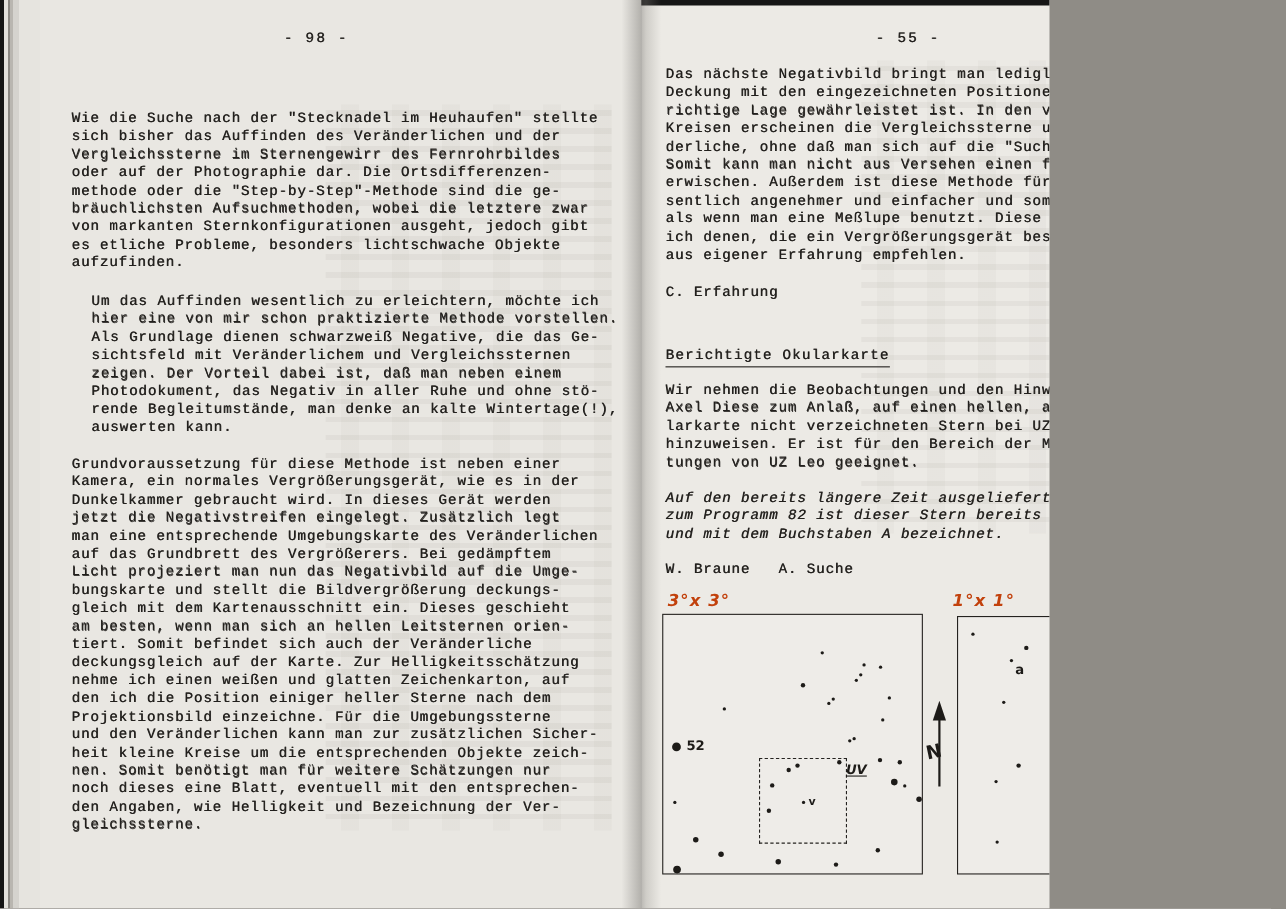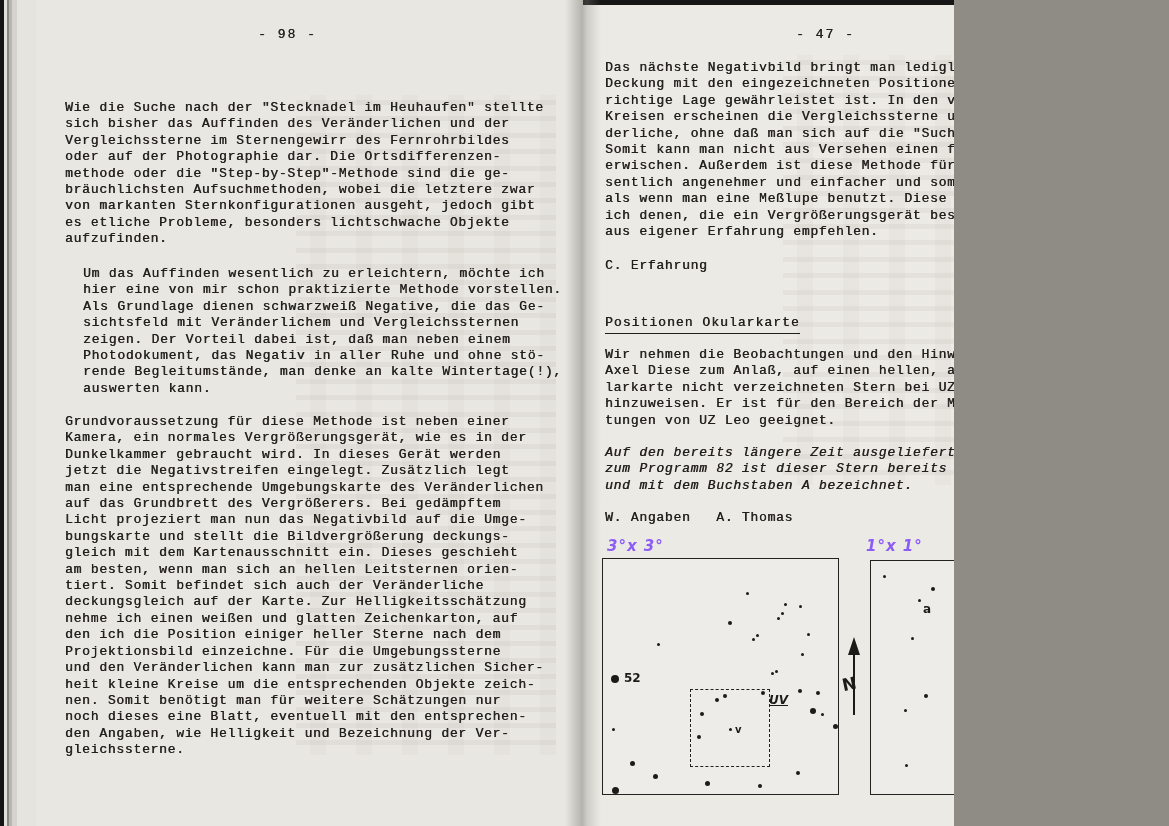--- a/index.html
+++ b/index.html
@@ -15,21 +15,21 @@
   .top-strip{position:absolute;left:0;top:0;width:100%;height:5px;background:#161616;}
   .mono-block{position:absolute;white-space:pre-wrap;font-size:13px;line-height:16.4px;
               letter-spacing:0.75px;color:#211f1c;
               text-shadow:0.45px 0.2px 0.3px rgba(33,31,28,0.85);}
   .pagenum{letter-spacing:2px;}
   .headline{letter-spacing:1.05px;padding-bottom:2px;border-bottom:1.6px solid #211f1c;}
   .section-head{letter-spacing:1.05px;padding-bottom:2px;border-bottom:1.6px solid #211f1c;}
   .figure-title{position:absolute;font-family:"DejaVu Sans","Liberation Sans",sans-serif;
                 font-size:30px;letter-spacing:3px;color:#26241f;text-shadow:0.4px 0 0 #26241f;}
   .deg-label{position:absolute;font-family:"DejaVu Sans","Liberation Sans",sans-serif;
-             font-style:italic;font-weight:bold;font-size:15px;letter-spacing:1px;color:#8b5cf6;}
+             font-style:italic;font-weight:bold;font-size:15px;letter-spacing:1px;color:#c2410c;}
   .chart-box{position:absolute;border:1.6px solid #24221f;background:rgba(255,255,255,0.12);}
   .star{position:absolute;background:#1d1b18;border-radius:50%;}
   .star-label{position:absolute;font-family:"DejaVu Sans","Liberation Sans",sans-serif;
               font-size:11px;font-weight:bold;color:#1d1b18;line-height:1;}
   .dashed-box{position:absolute;border:1.7px dashed #24221f;}
   .n-arrow{position:absolute;width:26px;height:84px;}
   .n-arrow svg{display:block;}
   .n-label{position:absolute;left:1px;top:38px;font-family:"DejaVu Sans","Liberation Sans",sans-serif;
            font-size:17px;font-weight:bold;color:#1d1b18;transform:rotate(-12deg);}
   .ghost{position:absolute;pointer-events:none;filter:blur(0.7px);opacity:.5;
@@ -81,43 +81,43 @@
 heit kleine Kreise um die entsprechenden Objekte zeich-
 nen. Somit benötigt man für weitere Schätzungen nur
 noch dieses eine Blatt, eventuell mit den entsprechen-
 den Angaben, wie Helligkeit und Bezeichnung der Ver-
 gleichssterne.</div>
   </div>
 
   <div class="page page-right">
     <div class="top-strip"></div>
     <div class="ghost" style="left:200px;top:55px;width:370px;height:430px;"></div>
-    <div class="mono-block pagenum" style="left:213px;top:27px;">- 47 -</div>
+    <div class="mono-block pagenum" style="left:213px;top:27px;">- 55 -</div>
     <div class="mono-block" style="left:22px;top:60px;width:520px;">Das nächste Negativbild bringt man lediglich noch zur
 Deckung mit den eingezeichneten Positionen, damit die
 richtige Lage gewährleistet ist. In den vorgezeichneten
 Kreisen erscheinen die Vergleichssterne und der Verän-
 derliche, ohne daß man sich auf die "Suche" begeben muß.
 Somit kann man nicht aus Versehen einen falschen Stern
 erwischen. Außerdem ist diese Methode für das Auge we-
 sentlich angenehmer und einfacher und somit genauer,
 als wenn man eine Meßlupe benutzt. Diese Methode kann
 ich denen, die ein Vergrößerungsgerät besitzen, bestens
 aus eigener Erfahrung empfehlen.</div>
     <div class="mono-block" style="left:22px;top:258px;">C. Erfahrung</div>
-    <div class="mono-block section-head" style="left:22px;top:315px;">Positionen Okularkarte</div>
+    <div class="mono-block section-head" style="left:22px;top:315px;">Berichtigte Okularkarte</div>
     <div class="mono-block" style="left:22px;top:347px;width:520px;">Wir nehmen die Beobachtungen und den Hinweis von Herrn
 Axel Diese zum Anlaß, auf einen hellen, auf der Oku-
 larkarte nicht verzeichneten Stern bei UZ Leo allgemein
 hinzuweisen. Er ist für den Bereich der Maximumsbeobach-
 tungen von UZ Leo geeignet.</div>
     <div class="mono-block" style="left:22px;top:445px;width:520px;font-style:italic;">Auf den bereits längere Zeit ausgelieferten BAV-Karten
 zum Programm 82 ist dieser Stern bereits eingezeichnet
 und mit dem Buchstaben A bezeichnet.</div>
-    <div class="mono-block" style="left:22px;top:510px;">W. Angaben   A. Thomas</div>
+    <div class="mono-block" style="left:22px;top:510px;">W. Braune   A. Suche</div>
 
     <div class="figure-title" style="left:408px;top:498px;font-style:italic;">UZ Leo</div>
 
     <div class="deg-label" style="left:24px;top:537px;">3°x 3°</div>
     <div class="deg-label" style="left:283px;top:537px;">1°x 1°</div>
 
     <div class="chart-box" style="left:19px;top:558px;width:235px;height:235px;">
         <div class="star" style="left: 142.5px; top: 32.5px; width: 3px; height: 3px;"></div>
         <div class="star" style="left: 180.5px; top: 43.5px; width: 3px; height: 3px;"></div>
         <div class="star" style="left: 195.5px; top: 45.5px; width: 3px; height: 3px;"></div>

